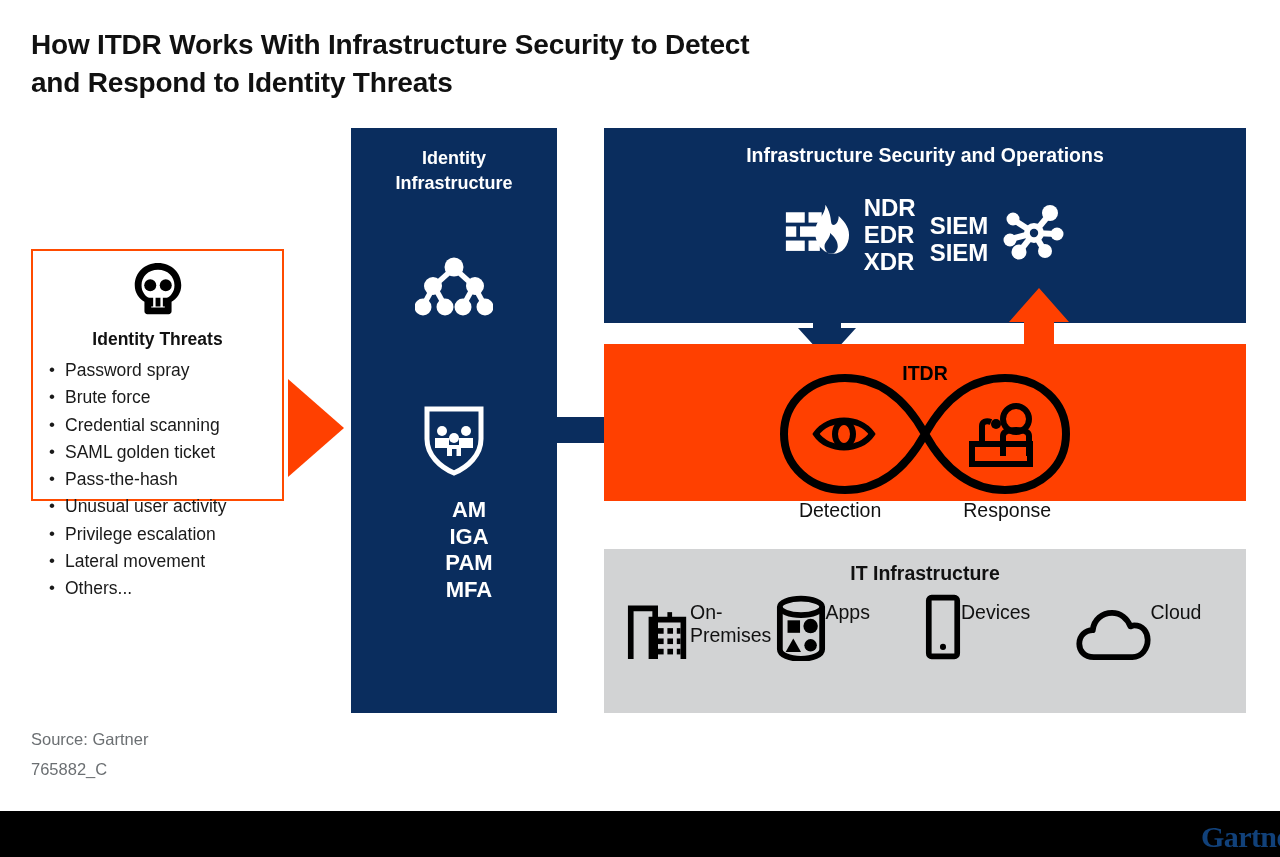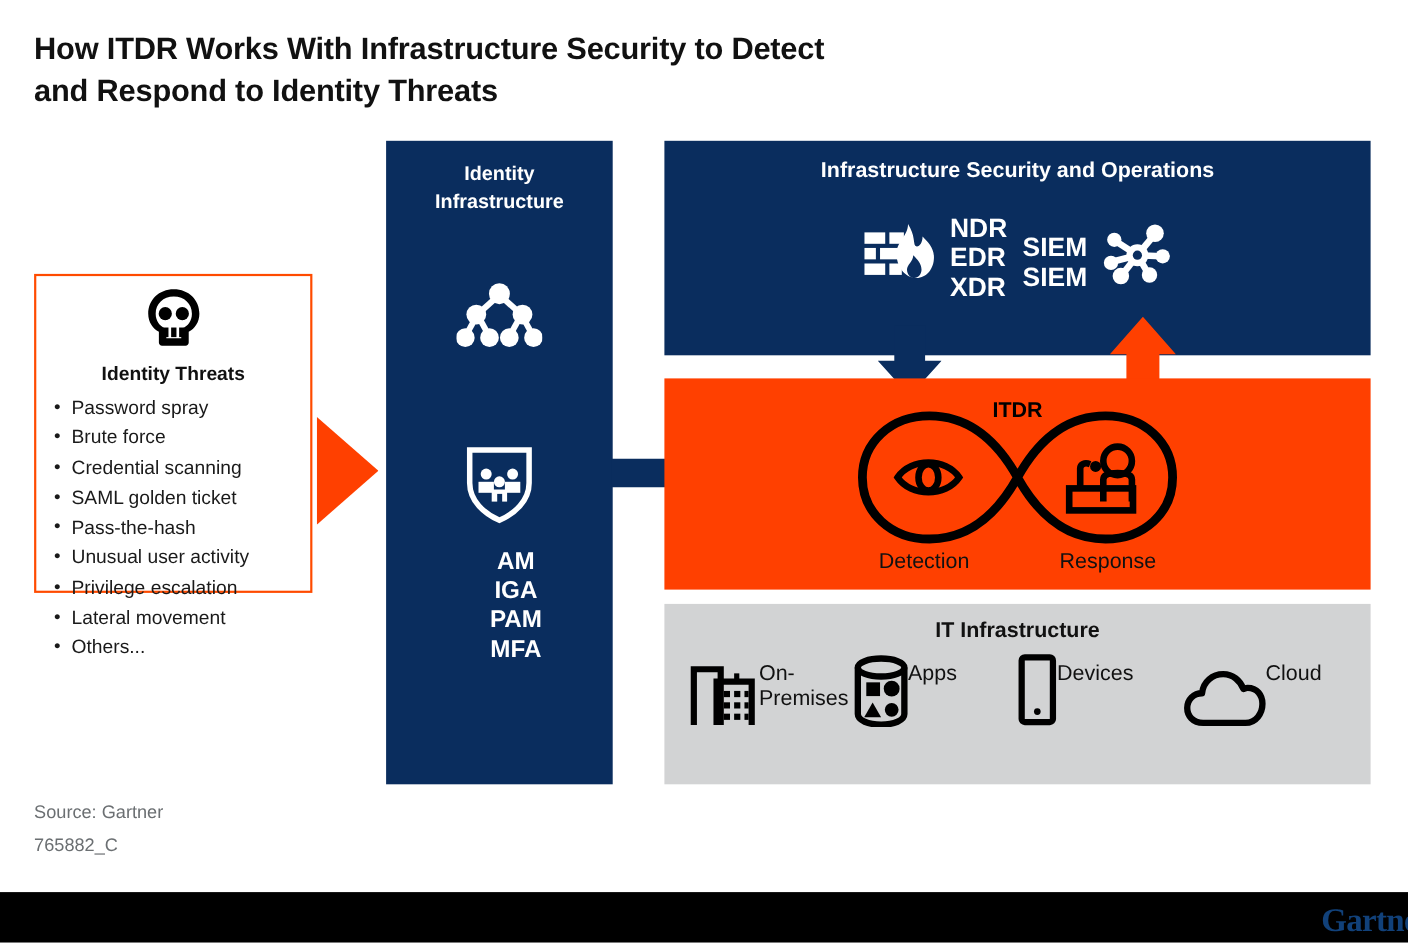--- a/index.html
+++ b/index.html
@@ -29,21 +29,21 @@
     color: #111111;
   }
   #page-title .tline { display: block; }
 
   
   #threat-box {
     position: absolute;
     left: 31px;
     top: 249px;
     width: 253px;
-    height: 290px;
+    height: 252px;
     border: 2px solid #FF4B00;
     background: #ffffff;
     box-sizing: border-box;
   }
   #threat-icon-wrap {
     position: absolute;
     left: 0; right: 0;
     top: 8px;
     display: flex;
     justify-content: center;
@@ -200,21 +200,21 @@
     width: 60px;
     height: 68px;
   }
 
   
   #itdr-panel {
     position: absolute;
     left: 604px;
     top: 344px;
     width: 642px;
-    height: 192px;
+    height: 157px;
     background: #FF4000;
   }
   #itdr-label {
     position: absolute;
     left: 0; right: 0;
     top: 18px;
     text-align: center;
     color: #000000;
     font-size: 19.5px;
     font-weight: bold;

